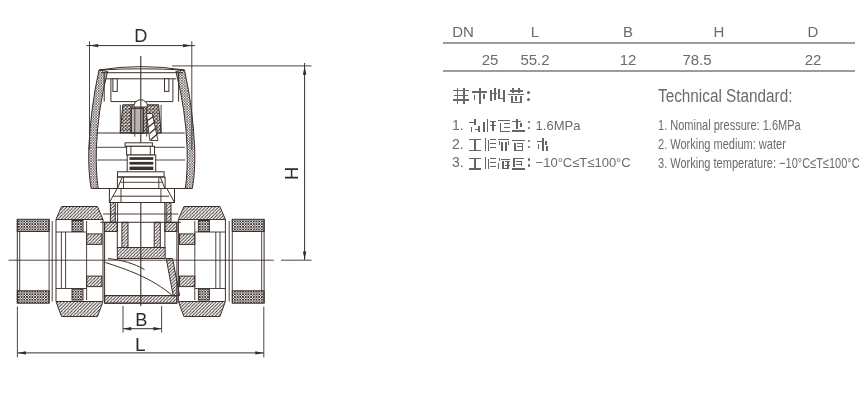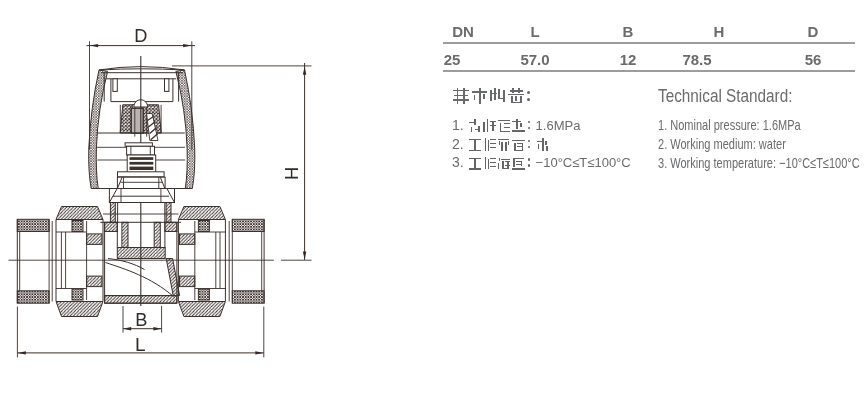--- a/index.html
+++ b/index.html
@@ -1,20 +1,20 @@
 <!DOCTYPE html>
 <html><head>
 <meta charset="utf-8">
 <style>
   html,body{margin:0;padding:0;background:#ffffff;}
   body{width:864px;height:410px;position:relative;overflow:hidden;
        font-family:"Liberation Sans", sans-serif;}
   .abs{position:absolute;}
   .hd{font-size:15px;color:#6a6b6d;}
-  .cell{position:absolute;transform:translateX(-50%);font-weight:bold;}
+  .cell{position:absolute;transform:translateX(-50%);}
   .rule{position:absolute;background:#9c9c9c;height:2px;width:412px;left:443px;}
   .ttl{font-size:17px;color:#6a6b6d;letter-spacing:0.2px;}
   .li{font-size:14px;color:#6a6b6d;white-space:nowrap;}
   .en{font-size:14.5px;transform:scaleX(0.76);transform-origin:0 0;}
   .lat{font-size:13px;}
   
   .cj,.ct{display:inline-block;position:relative;vertical-align:-2px;}
   .cj{width:12.5px;height:12.5px;margin:0 1px;}
   .ct{width:15.5px;height:15.5px;margin:0 1.4px;vertical-align:-2.5px;}
   .cj i,.ct i{position:absolute;background:#646567;display:block;}
@@ -290,25 +290,25 @@
 </svg>
 
 <div class="hd cell" style="left:463px;top:22.5px;">DN</div>
 <div class="hd cell" style="left:535px;top:22.5px;">L</div>
 <div class="hd cell" style="left:628px;top:22.5px;">B</div>
 <div class="hd cell" style="left:719px;top:22.5px;">H</div>
 <div class="hd cell" style="left:813px;top:22.5px;">D</div>
 
 <div class="rule" style="top:42px;"></div>
 
-<div class="hd cell" style="left:452px;top:50.5px;">25</div>
-<div class="hd cell" style="left:535px;top:50.5px;">57.0</div>
+<div class="hd cell" style="left:490px;top:50.5px;">25</div>
+<div class="hd cell" style="left:535px;top:50.5px;">55.2</div>
 <div class="hd cell" style="left:628px;top:50.5px;">12</div>
 <div class="hd cell" style="left:697px;top:50.5px;">78.5</div>
-<div class="hd cell" style="left:813px;top:50.5px;">56</div>
+<div class="hd cell" style="left:813px;top:50.5px;">22</div>
 
 <div class="rule" style="top:69.7px;"></div>
 
 <div class="abs ttl" style="left:452px;top:86px;">
 <span class="ct"><i style="left:0;top:1.5px;width:100%;height:1.9px"></i><i style="left:1px;top:6.5px;width:90%;height:1.8px"></i><i style="left:0;top:11px;width:100%;height:1.8px"></i><i style="left:3.2px;top:0;width:1.9px;height:100%"></i><i style="left:10px;top:0;width:1.9px;height:100%"></i></span><span class="ct"><i style="left:0;top:3px;width:100%;height:1.9px"></i><i style="left:7px;top:0;width:1.9px;height:100%"></i><i style="left:2px;top:7px;width:1.8px;height:5px"></i><i style="left:11.5px;top:6px;width:1.8px;height:5px"></i></span><span class="ct"><i style="left:0;top:2px;width:1.8px;height:11px"></i><i style="left:0;top:4.5px;width:45%;height:1.8px"></i><i style="left:4.5px;top:0;width:1.8px;height:12px"></i><i style="left:8.5px;top:1px;width:1.8px;height:9px"></i><i style="left:8.5px;top:9.5px;width:45%;height:1.8px"></i><i style="left:13.5px;top:2px;width:1.8px;height:12px"></i></span><span class="ct"><i style="left:2px;top:2px;width:80%;height:1.8px"></i><i style="left:4px;top:0;width:1.8px;height:4.5px"></i><i style="left:10px;top:0;width:1.8px;height:4.5px"></i><i style="left:0;top:5.5px;width:100%;height:1.8px"></i><i style="left:2.5px;top:8px;width:1.8px;height:7px"></i><i style="left:7px;top:8px;width:1.8px;height:5px"></i><i style="left:12px;top:8px;width:1.8px;height:7px"></i><i style="left:2.5px;top:13.6px;width:70%;height:1.8px"></i></span><span class="cjc" style="height:15px"><i style="top:5px;width:3px;height:3px"></i><i style="top:11.5px;width:3px;height:3px"></i></span>
 </div>
 
 <div class="abs li" style="left:452px;top:116.5px;">1.&nbsp;<span class="cj"><i style="left:0;top:3px;width:55%;height:1.45px"></i><i style="left:5.5px;top:0;width:1.45px;height:6px"></i><i style="left:2px;top:8px;width:1.45px;height:4.5px"></i><i style="left:9.5px;top:7px;width:1.45px;height:5.5px"></i><i style="left:6px;top:9.5px;width:45%;height:1.45px"></i></span><span class="cj"><i style="left:0;top:2.5px;width:1.45px;height:10px"></i><i style="left:3.5px;top:0;width:1.45px;height:12.5px"></i><i style="left:6.5px;top:2px;width:50%;height:1.45px"></i><i style="left:6.5px;top:6px;width:50%;height:1.45px"></i><i style="left:9px;top:2px;width:1.45px;height:10px"></i></span><span class="cj"><i style="left:0;top:1px;width:100%;height:1.45px"></i><i style="left:2px;top:4px;width:1.45px;height:8.5px"></i><i style="left:2px;top:12px;width:80%;height:1.45px"></i><i style="left:6px;top:4px;width:55%;height:1.45px"></i><i style="left:6px;top:7.5px;width:55%;height:1.45px"></i></span><span class="cj"><i style="left:0;top:2px;width:70%;height:1.45px"></i><i style="left:4px;top:0;width:1.45px;height:10px"></i><i style="left:0;top:11.3px;width:100%;height:1.45px"></i><i style="left:8px;top:4px;width:1.45px;height:4px"></i></span><span class="cjc"><i style="top:3.5px"></i><i style="top:9.5px"></i></span><span class="lat">1.6MPa</span></div>
 
 <div class="abs li" style="left:452px;top:135.5px;">2.&nbsp;<span class="cj"><i style="left:0;top:1px;width:100%;height:1.45px"></i><i style="left:5.5px;top:1px;width:1.45px;height:11px"></i><i style="left:0;top:11.8px;width:100%;height:1.45px"></i></span><span class="cj"><i style="left:1.5px;top:0;width:1.45px;height:12.5px"></i><i style="left:4.5px;top:2px;width:1.45px;height:10.5px"></i><i style="left:7px;top:1px;width:50%;height:1.45px"></i><i style="left:7px;top:5px;width:45%;height:1.45px"></i><i style="left:7px;top:9px;width:45%;height:1.45px"></i></span><span class="cj"><i style="left:1px;top:2.5px;width:1.45px;height:4px"></i><i style="left:0;top:1px;width:90%;height:1.45px"></i><i style="left:10px;top:2.5px;width:1.45px;height:4px"></i><i style="left:3.5px;top:4px;width:1.45px;height:8.5px"></i><i style="left:7.5px;top:4px;width:1.45px;height:8.5px"></i></span><span class="cj"><i style="left:0;top:2px;width:100%;height:1.45px"></i><i style="left:2px;top:5px;width:1.45px;height:7.5px"></i><i style="left:5px;top:4.5px;width:50%;height:1.45px"></i><i style="left:5px;top:8px;width:50%;height:1.45px"></i><i style="left:9.5px;top:5px;width:1.45px;height:7.5px"></i><i style="left:2px;top:11.8px;width:70%;height:1.45px"></i></span><span class="cjc"><i style="top:3.5px"></i><i style="top:9.5px"></i></span><span class="cj"><i style="left:5.5px;top:0;width:1.45px;height:12.5px"></i><i style="left:0;top:3px;width:40%;height:1.45px"></i><i style="left:1px;top:6px;width:1.45px;height:5px"></i><i style="left:8.5px;top:2.5px;width:1.45px;height:4px"></i><i style="left:9.5px;top:8px;width:1.45px;height:4.5px"></i></span></div>

